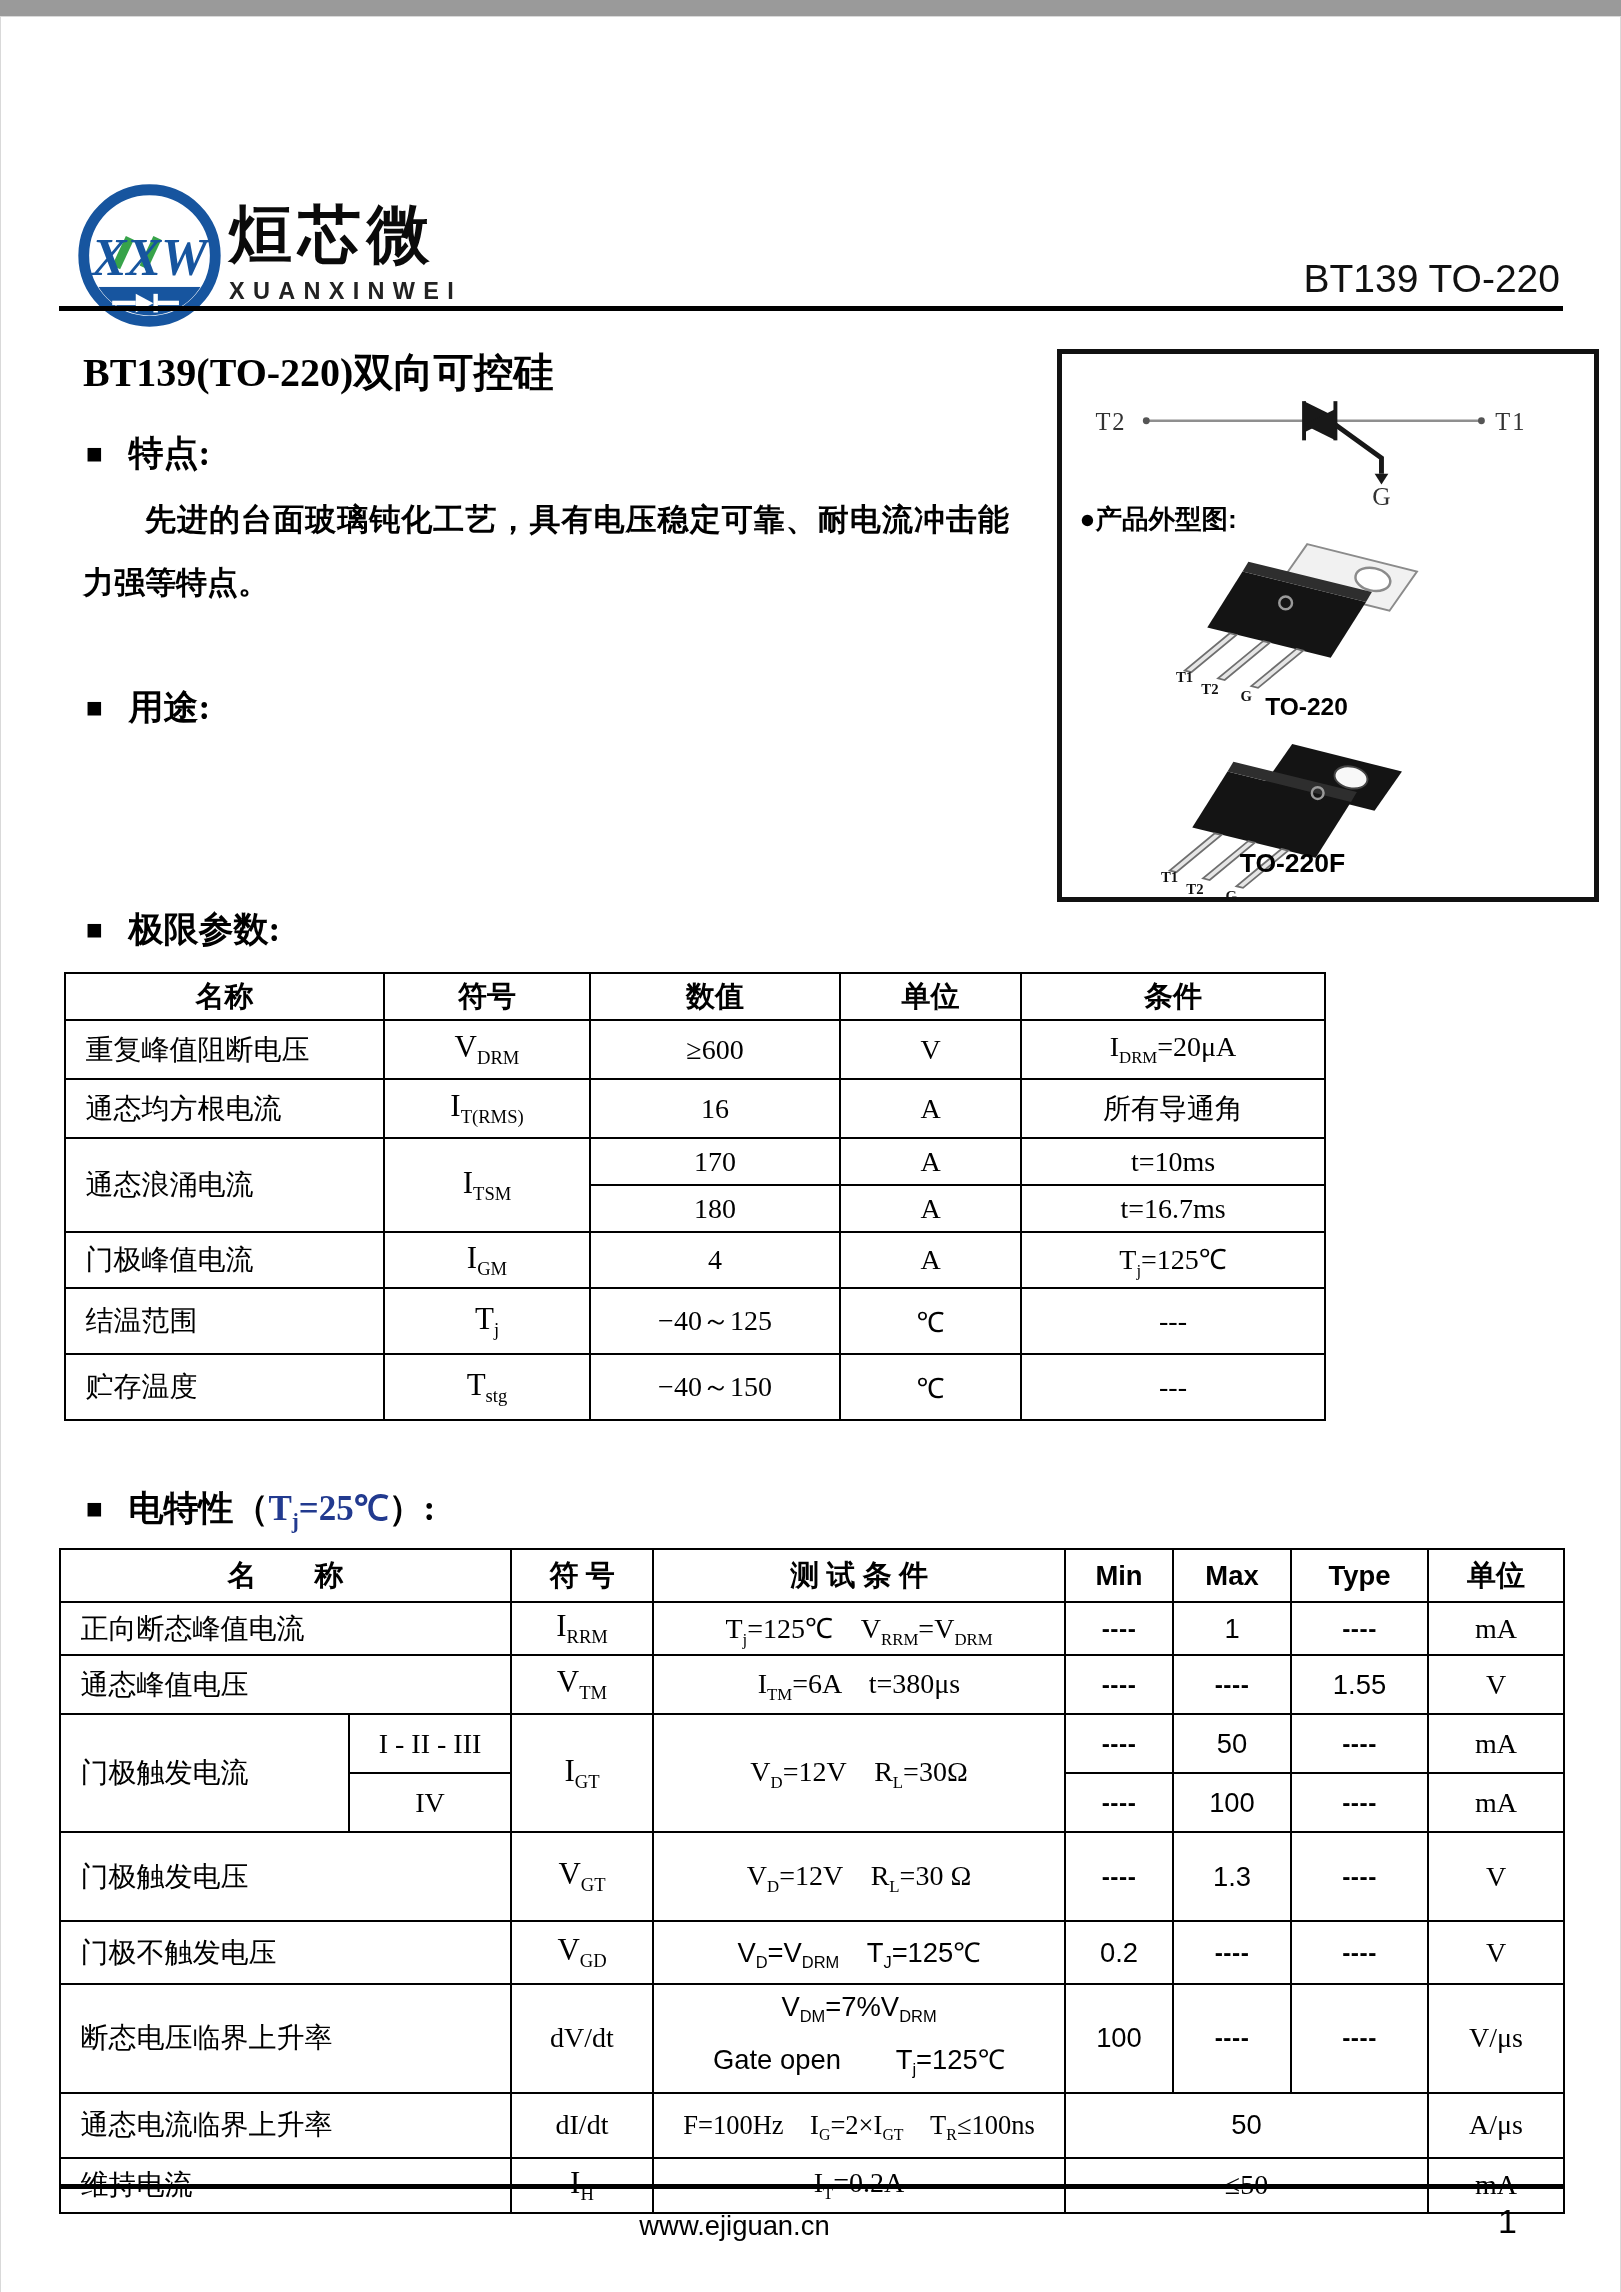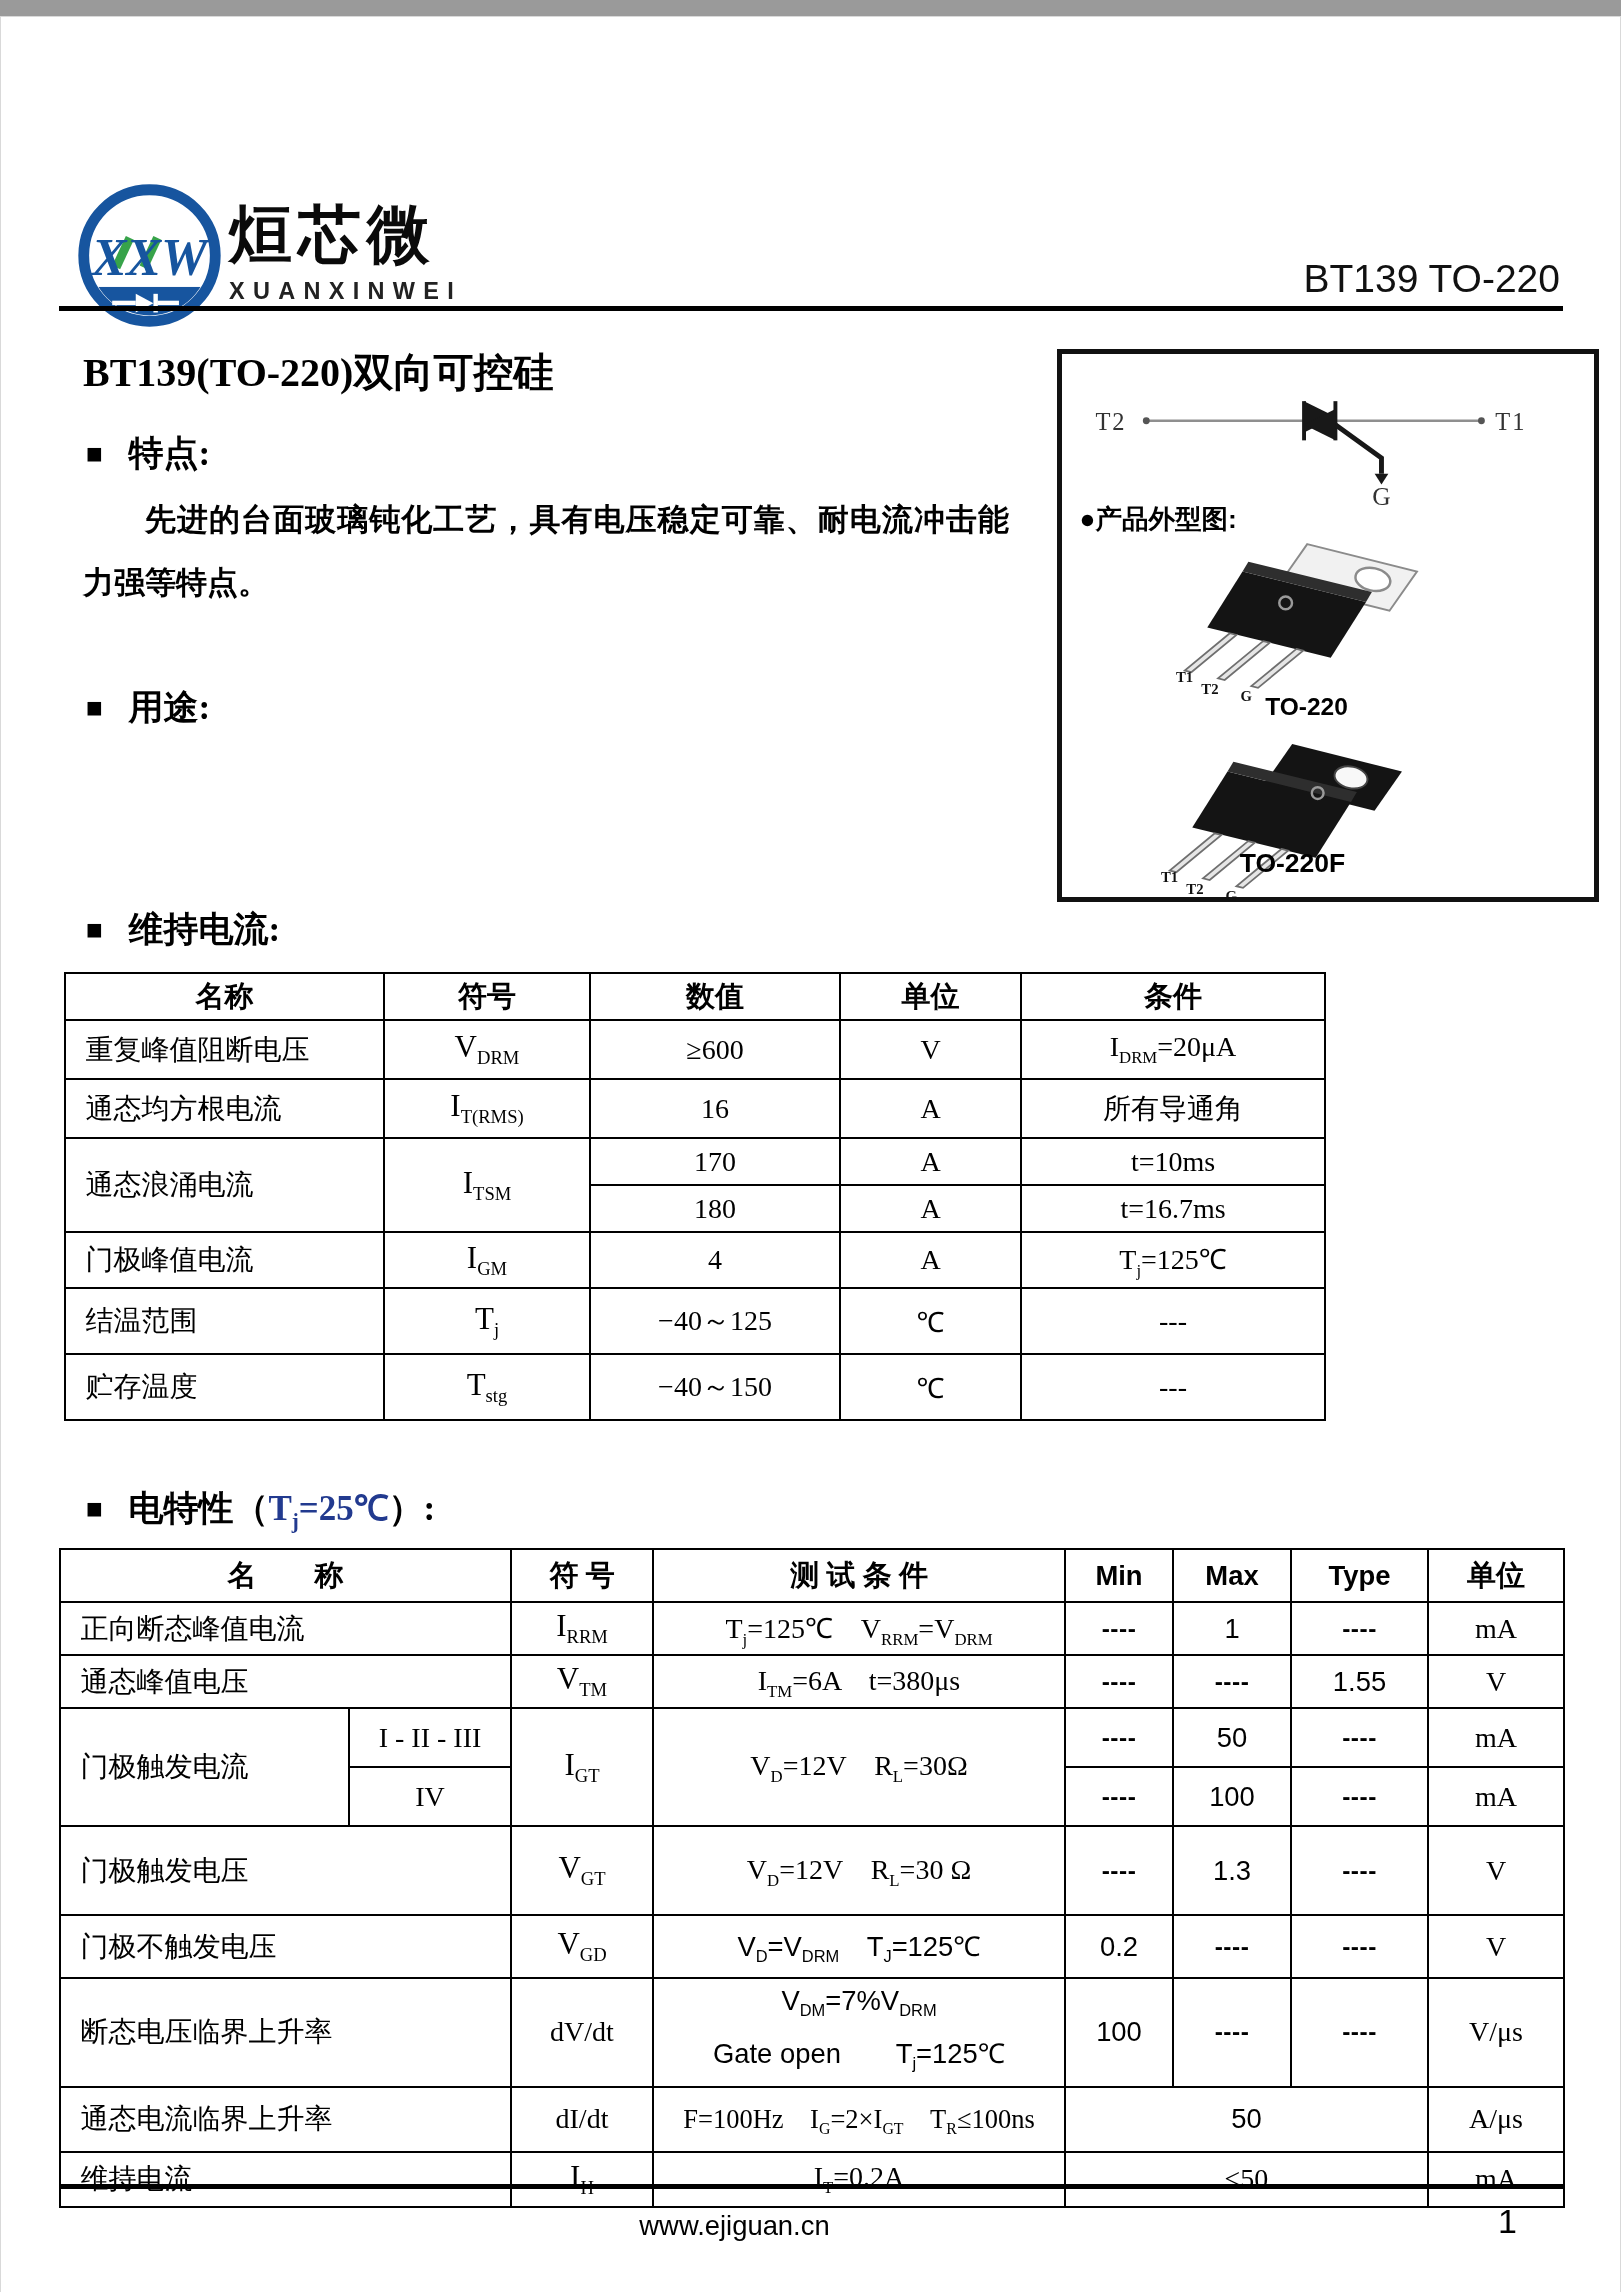--- a/index.html
+++ b/index.html
@@ -83,21 +83,21 @@
   </div>
   <p class="abs body-text" style="left:83px;top:472px;">先进的台面玻璃钝化工艺，具有电压稳定可靠、耐电流冲击能力强等特点。</p>
 
   <div class="abs sec-h" style="left:86px;top:668px;">
     <span class="bullet">■</span>
     <span>用途:</span>
   </div>
 
   <div class="abs sec-h" style="left:86px;top:890px;">
     <span class="bullet">■</span>
-    <span>维持电流:</span>
+    <span>极限参数:</span>
   </div>
 
   <div class="abs diagram-box" style="left:1057px;top:333px;width:502px;height:543px;">
 
     <svg class="abs" style="left:0;top:5.9px;" width="490" height="147" viewBox="0 0 500 150">
       <line x1="86" y1="62" x2="428" y2="62" stroke="#8f8f8f" stroke-width="2.5"></line>
       <circle cx="86" cy="62" r="3.5" fill="#555"></circle>
       <circle cx="428" cy="62" r="3.5" fill="#555"></circle>
       <g>
         <line x1="247" y1="42" x2="247" y2="82" stroke="#181818" stroke-width="4"></line>
@@ -243,21 +243,21 @@
     </tr>
     <tr style="height:53px">
       <td class="lname serif" colspan="2">正向断态峰值电流</td>
       <td class="sym serif"><span>I</span><sub>RRM</sub></td>
       <td class="val serif"><span>T</span><sub>j</sub><span>=125℃　V</span><sub>RRM</sub><span>=V</span><sub>DRM</sub></td>
       <td class="dash">----</td>
       <td class="num">1</td>
       <td class="dash">----</td>
       <td class="val serif">mA</td>
     </tr>
-    <tr style="height:53px">
+    <tr style="height:59px">
       <td class="lname serif" colspan="2">通态峰值电压</td>
       <td class="sym serif"><span>V</span><sub>TM</sub></td>
       <td class="val serif"><span>I</span><sub>TM</sub><span>=6A　t=380μs</span></td>
       <td class="dash">----</td>
       <td class="dash">----</td>
       <td class="num">1.55</td>
       <td class="val serif">V</td>
     </tr>
     <tr style="height:59px">
       <td class="lname serif" rowspan="2">门极触发电流</td>

